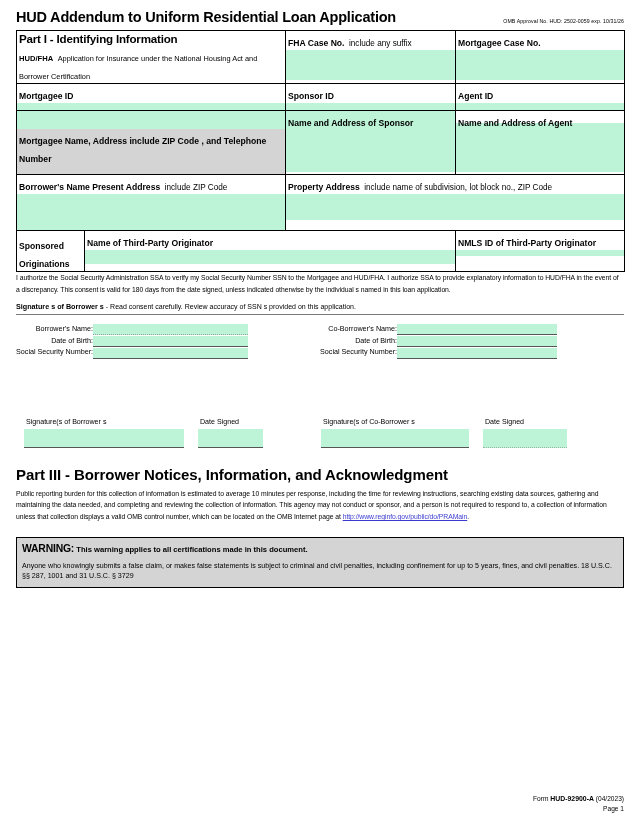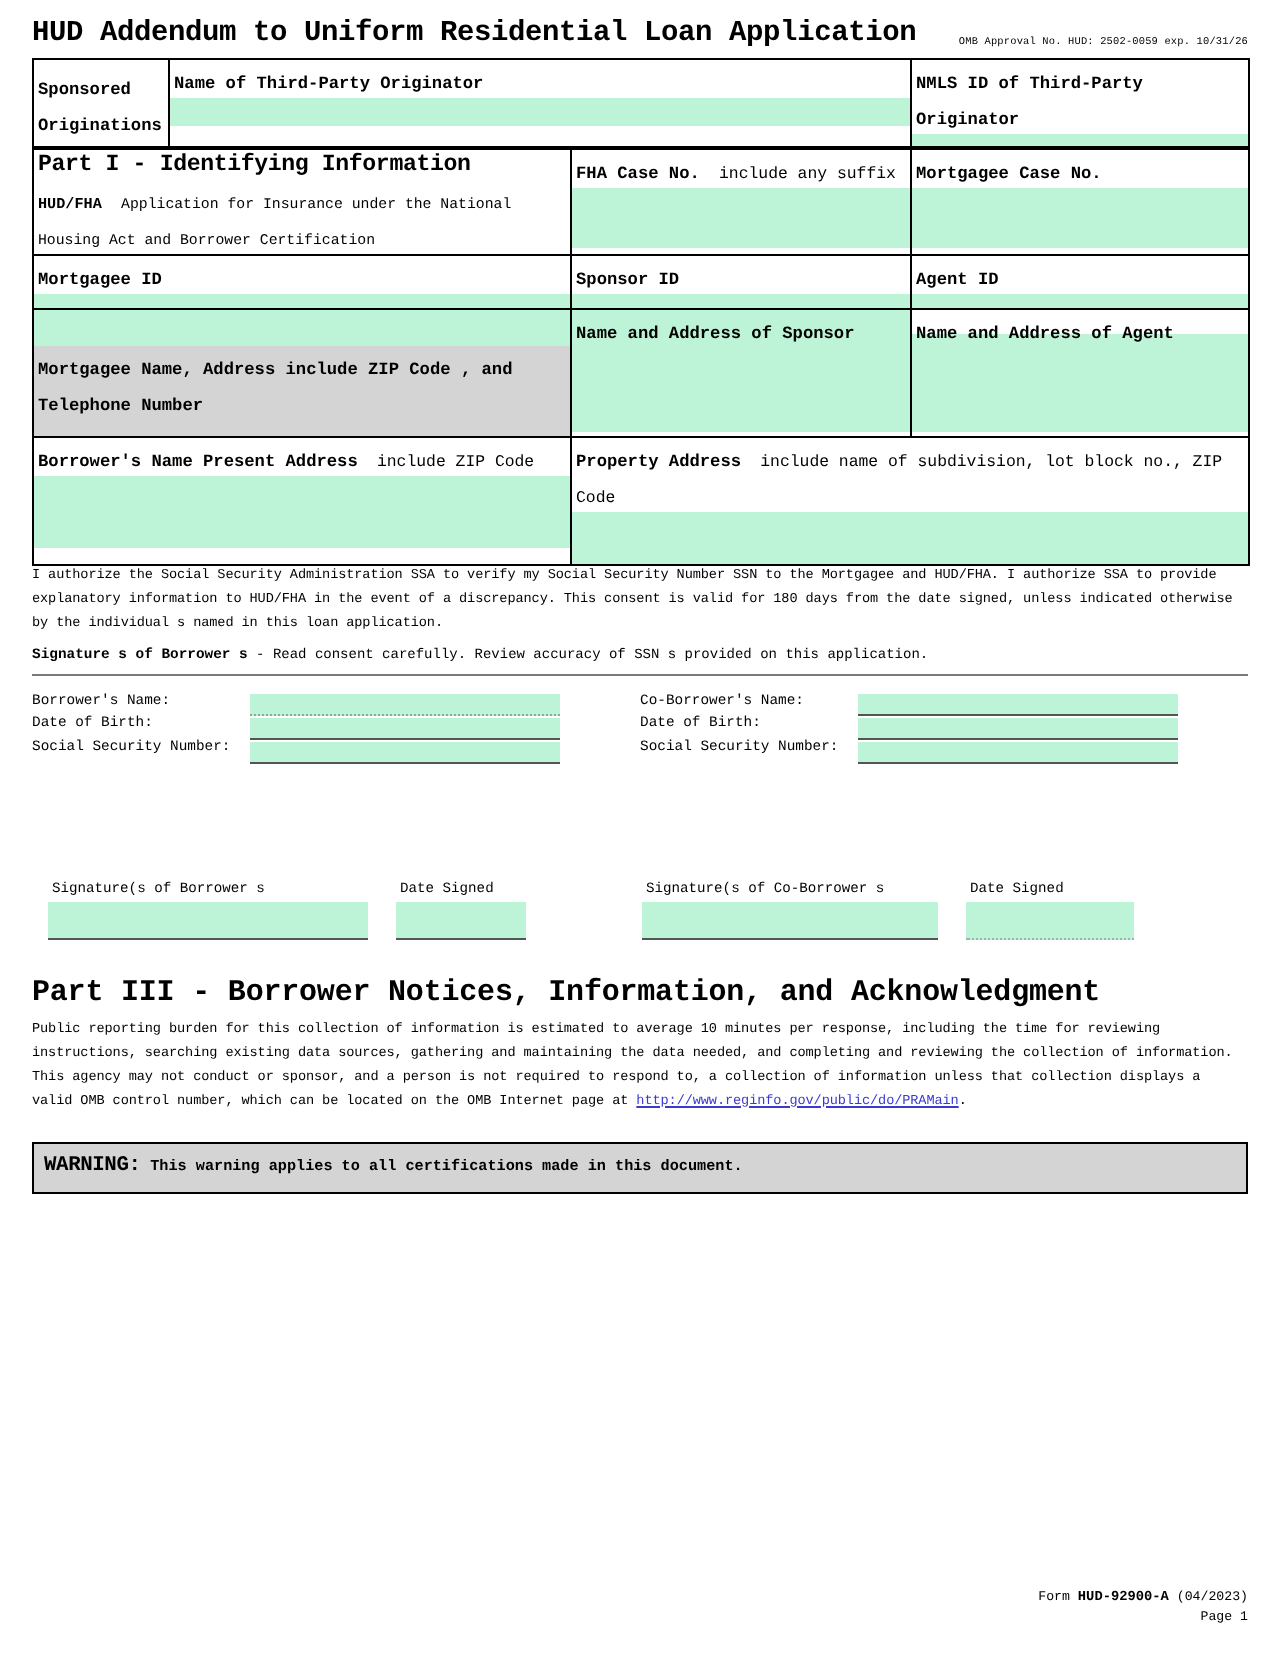--- a/index.html
+++ b/index.html
@@ -14,21 +14,20 @@
     color: #000000;
     position: relative;
     overflow: hidden;
   }
   .page {
     position: absolute;
     left: 0; top: 0;
     width: 640px;
     height: 828px;
     padding: 0;
-    font-family: Liberation Mono, monospace;
   }
   .inner {
     position: absolute;
     left: 16px;
     top: 10px;
     width: 608px;
   }
 
   
   .title-row {
@@ -120,21 +119,22 @@
 
   .names-block {
     display: flex;
     margin-top: 8px;
   }
   .names-col { width: 50%; display: flex; }
   .names-labels {
     font-size: 7.2px;
     line-height: 1.62;
     white-space: nowrap;
-    padding-right: 10px;
+    padding-right: 0;
+    text-align: right;
   }
   .names-fields { flex: 1; padding-top: 1px; }
   .nf {
     height: 10px;
     background: #bdf3d6;
     border-bottom: 1px solid #555;
     margin-bottom: 1px;
   }
   .nf.dotted { border-bottom: 1px dotted #8aa89a; }
 
@@ -213,20 +213,114 @@
 </head>
 <body>
 
 <div class="page">
  <div class="inner">
 
   <div class="title-row">
     <div class="doc-title">HUD Addendum to Uniform Residential Loan Application</div>
     <div class="omb">OMB Approval No. HUD: 2502-0059 exp. 10/31/26</div>
   </div>
+
+  <table class="form">
+    <colgroup>
+      <col style="width:269px">
+      <col style="width:170px">
+      <col style="width:169px">
+    </colgroup>
+
+    <tbody>
+          <tr>
+      <td style="height:47px">
+        <div class="cellpad">
+          <div class="parthead">Part I - Identifying Information</div>
+          <div style="margin-top:2px;">
+            <span class="subhead">HUD/FHA</span>
+            <span class="subhead-n">Application for Insurance under the National Housing Act and Borrower Certification</span>
+          </div>
+        </div>
+      </td>
+      <td>
+        <div class="cellpad">
+          <span class="lbl-b">FHA Case No.</span>
+          <span class="lbl-n">include any suffix</span>
+        </div>
+        <div class="fill-green" style="height:30px"></div>
+      </td>
+      <td>
+        <div class="cellpad">
+          <span class="lbl-b">Mortgagee Case No.</span>
+        </div>
+        <div class="fill-green" style="height:30px"></div>
+      </td>
+    </tr>
+
+    <tr>
+      <td style="height:19px">
+        <div class="cellpad">
+          <span class="lbl-b">Mortgagee ID</span>
+        </div>
+        <div class="fill-green" style="height:7px"></div>
+      </td>
+      <td>
+        <div class="cellpad">
+          <span class="lbl-b">Sponsor ID</span>
+        </div>
+        <div class="fill-green" style="height:7px"></div>
+      </td>
+      <td>
+        <div class="cellpad">
+          <span class="lbl-b">Agent ID</span>
+        </div>
+        <div class="fill-green" style="height:7px"></div>
+      </td>
+    </tr>
+
+    <tr>
+      <td style="height:62px">
+        <div class="fill-green" style="height:18px"></div>
+        <div class="gray cellpad" style="height:44px">
+          <span class="lbl-b">Mortgagee Name, Address  include ZIP Code , and Telephone Number</span>
+        </div>
+      </td>
+      <td>
+        <div class="cellpad green" style="height:11px">
+          <span class="lbl-b">Name and Address of Sponsor</span>
+        </div>
+        <div class="fill-green" style="height:49px"></div>
+      </td>
+      <td>
+        <div class="cellpad" style="height:11px">
+          <span class="lbl-b">Name and Address of Agent</span>
+        </div>
+        <div class="fill-green" style="height:49px"></div>
+      </td>
+    </tr>
+
+    <tr>
+      <td style="height:48px">
+        <div class="cellpad">
+          <span class="lbl-b">Borrower's Name    Present Address</span>
+          <span class="lbl-n">include ZIP Code</span>
+        </div>
+        <div class="fill-green" style="height:36px"></div>
+      </td>
+      <td colspan="2">
+        <div class="cellpad">
+          <span class="lbl-b">Property Address</span>
+          <span class="lbl-n">include name of subdivision, lot    block no.,     ZIP Code</span>
+        </div>
+        <div class="fill-green" style="height:26px"></div>
+      </td>
+    </tr>
+  </tbody>
+      </table>
 
   <table class="form" style="margin-top:-1px">
     <colgroup>
       <col style="width:68px">
       <col style="width:371px">
       <col style="width:169px">
     </colgroup>
     <tbody>
           <tr>
       <td style="height:28px">
@@ -238,114 +332,20 @@
         <div class="cellpad">
           <span class="lbl-b">Name of Third-Party Originator</span>
         </div>
         <div class="fill-green" style="height:14px"></div>
       </td>
       <td>
         <div class="cellpad">
           <span class="lbl-b">NMLS ID of Third-Party Originator</span>
         </div>
         <div class="fill-green" style="height:6px"></div>
-      </td>
-    </tr>
-  </tbody>
-      </table>
-
-  <table class="form">
-    <colgroup>
-      <col style="width:269px">
-      <col style="width:170px">
-      <col style="width:169px">
-    </colgroup>
-
-    <tbody>
-          <tr>
-      <td style="height:47px">
-        <div class="cellpad">
-          <div class="parthead">Part I - Identifying Information</div>
-          <div style="margin-top:2px;">
-            <span class="subhead">HUD/FHA</span>
-            <span class="subhead-n">Application for Insurance under the National Housing Act and Borrower Certification</span>
-          </div>
-        </div>
-      </td>
-      <td>
-        <div class="cellpad">
-          <span class="lbl-b">FHA Case No.</span>
-          <span class="lbl-n">include any suffix</span>
-        </div>
-        <div class="fill-green" style="height:30px"></div>
-      </td>
-      <td>
-        <div class="cellpad">
-          <span class="lbl-b">Mortgagee Case No.</span>
-        </div>
-        <div class="fill-green" style="height:30px"></div>
-      </td>
-    </tr>
-
-    <tr>
-      <td style="height:19px">
-        <div class="cellpad">
-          <span class="lbl-b">Mortgagee ID</span>
-        </div>
-        <div class="fill-green" style="height:7px"></div>
-      </td>
-      <td>
-        <div class="cellpad">
-          <span class="lbl-b">Sponsor ID</span>
-        </div>
-        <div class="fill-green" style="height:7px"></div>
-      </td>
-      <td>
-        <div class="cellpad">
-          <span class="lbl-b">Agent ID</span>
-        </div>
-        <div class="fill-green" style="height:7px"></div>
-      </td>
-    </tr>
-
-    <tr>
-      <td style="height:62px">
-        <div class="fill-green" style="height:18px"></div>
-        <div class="gray cellpad" style="height:44px">
-          <span class="lbl-b">Mortgagee Name, Address  include ZIP Code , and Telephone Number</span>
-        </div>
-      </td>
-      <td>
-        <div class="cellpad green" style="height:11px">
-          <span class="lbl-b">Name and Address of Sponsor</span>
-        </div>
-        <div class="fill-green" style="height:49px"></div>
-      </td>
-      <td>
-        <div class="cellpad" style="height:11px">
-          <span class="lbl-b">Name and Address of Agent</span>
-        </div>
-        <div class="fill-green" style="height:49px"></div>
-      </td>
-    </tr>
-
-    <tr>
-      <td style="height:48px">
-        <div class="cellpad">
-          <span class="lbl-b">Borrower's Name    Present Address</span>
-          <span class="lbl-n">include ZIP Code</span>
-        </div>
-        <div class="fill-green" style="height:36px"></div>
-      </td>
-      <td colspan="2">
-        <div class="cellpad">
-          <span class="lbl-b">Property Address</span>
-          <span class="lbl-n">include name of subdivision, lot    block no.,     ZIP Code</span>
-        </div>
-        <div class="fill-green" style="height:26px"></div>
       </td>
     </tr>
   </tbody>
       </table>
 
   <div class="bodytext">I authorize the Social Security Administration  SSA  to verify my Social Security Number  SSN  to the Mortgagee and HUD/FHA. I authorize SSA to provide explanatory information to HUD/FHA in the event of a discrepancy. This consent is valid for 180 days from the date signed, unless indicated otherwise by the individual s  named in this loan application.</div>
 
   <div class="sigline-note">
     <b>Signature s  of Borrower s</b>
     <span>- Read consent carefully. Review accuracy of SSN s  provided on this application.</span>
@@ -401,20 +401,21 @@
   <div class="prb-text">
     <span>Public reporting burden for this collection of information is estimated to average 10 minutes per response, including the time for reviewing instructions, searching existing data sources, gathering and maintaining the data needed, and completing and reviewing the collection of information. This agency may not conduct or sponsor, and a person is not required to respond to, a collection of information unless that collection displays a valid OMB control number, which can be located on the OMB Internet page at </span>
     <a class="link" href="#">http://www.reginfo.gov/public/do/PRAMain</a><span>.</span>
   </div>
 
   <div class="warn">
     <div class="warn-head">
       <span class="w1">WARNING:</span>
       <span class="w2">This warning applies to all certifications made in this document.</span>
     </div>
+    <div class="warn-body">Anyone who knowingly submits a false claim, or makes false statements is subject to criminal and civil penalties, including  confinement  for up to 5 years, fines, and civil  penalties. 18 U.S.C. §§ 287, 1001 and 31 U.S.C. § 3729</div>
   </div>
 
  </div>
 
  <div class="footer">
    <div>
      <span>Form </span><b>HUD-92900-A</b><span> (04/2023)</span>
    </div>
    <div>Page 1</div>
  </div>

